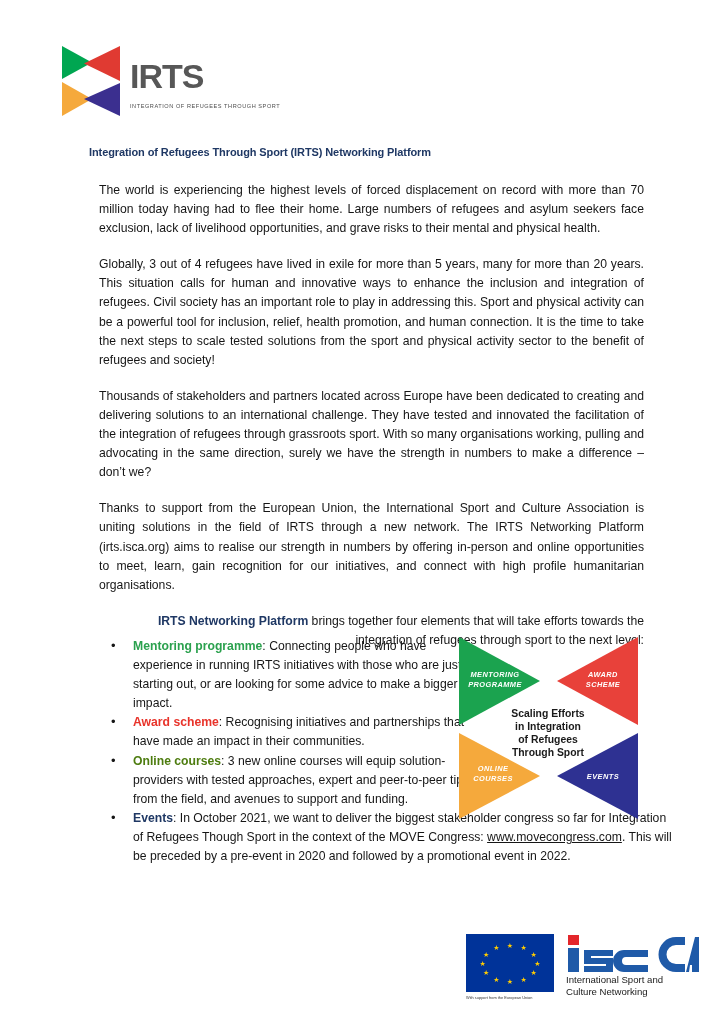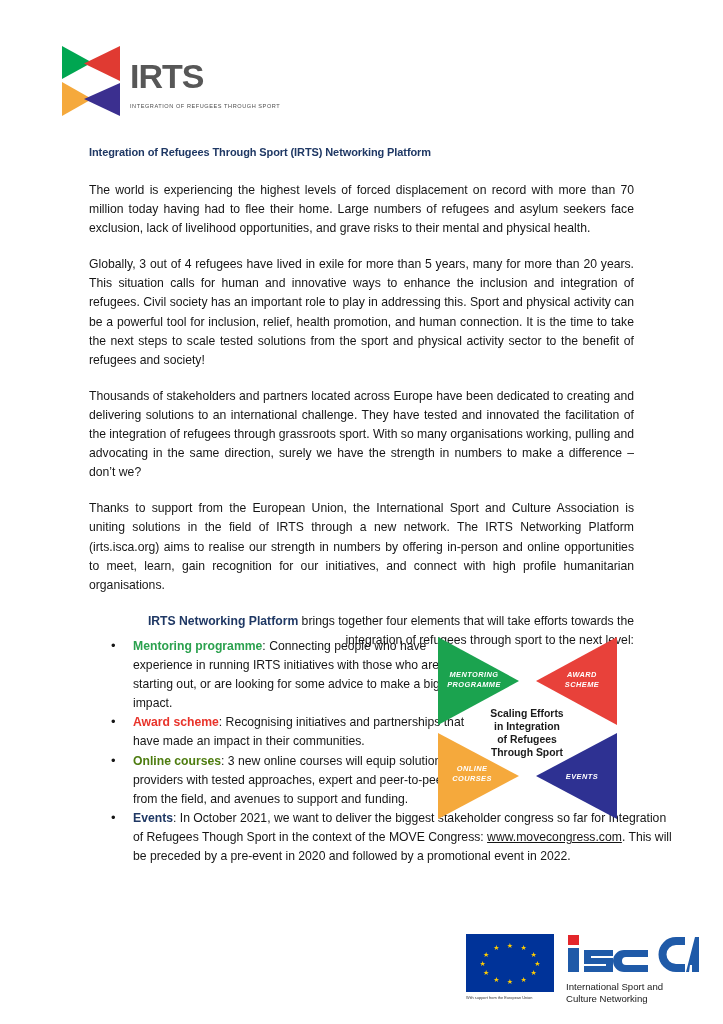--- a/index.html
+++ b/index.html
@@ -68,21 +68,21 @@
     width: 560px;
     font-size: 11px;
     font-weight: bold;
     color: #1f3864;
     letter-spacing: -0.1px;
   }
 
   
   .body-col {
     position: absolute;
-    left: 89px;
+    left: 99px;
     top: 181px;
     width: 545px;
   }
   p.para {
     margin: 0 0 17px 0;
     font-size: 12.2px;
     line-height: 19.1px;
     color: #161616;
     text-align: justify;
   }
@@ -135,21 +135,21 @@
 
   .link {
     color: #161616;
     text-decoration: underline;
     margin-top: 10px;
   }
 
   
   .diagram {
     position: absolute;
-    left: 430px;
+    left: 451px;
     top: 629px;
     width: 195px;
     height: 196px;
   }
   .diagram svg { display: block; }
   .tri-label {
     fill: #ffffff;
     font-family: "Liberation Sans", sans-serif;
     font-size: 7.4px;
     font-weight: bold;
@@ -200,21 +200,21 @@
     white-space: nowrap;
   }
   .isca-block {
     position: absolute;
     left: 100px;
     top: 0;
     width: 134px;
   }
   .isca-mark { height: 40px; }
   .isca-name {
-    margin-top: 7px;
+    margin-top: 0;
     font-size: 9.6px;
     line-height: 11.6px;
     color: #1a1a1a;
     font-weight: normal;
   }
 </style>
 </head>
 <body>
 
 <div class="page">

